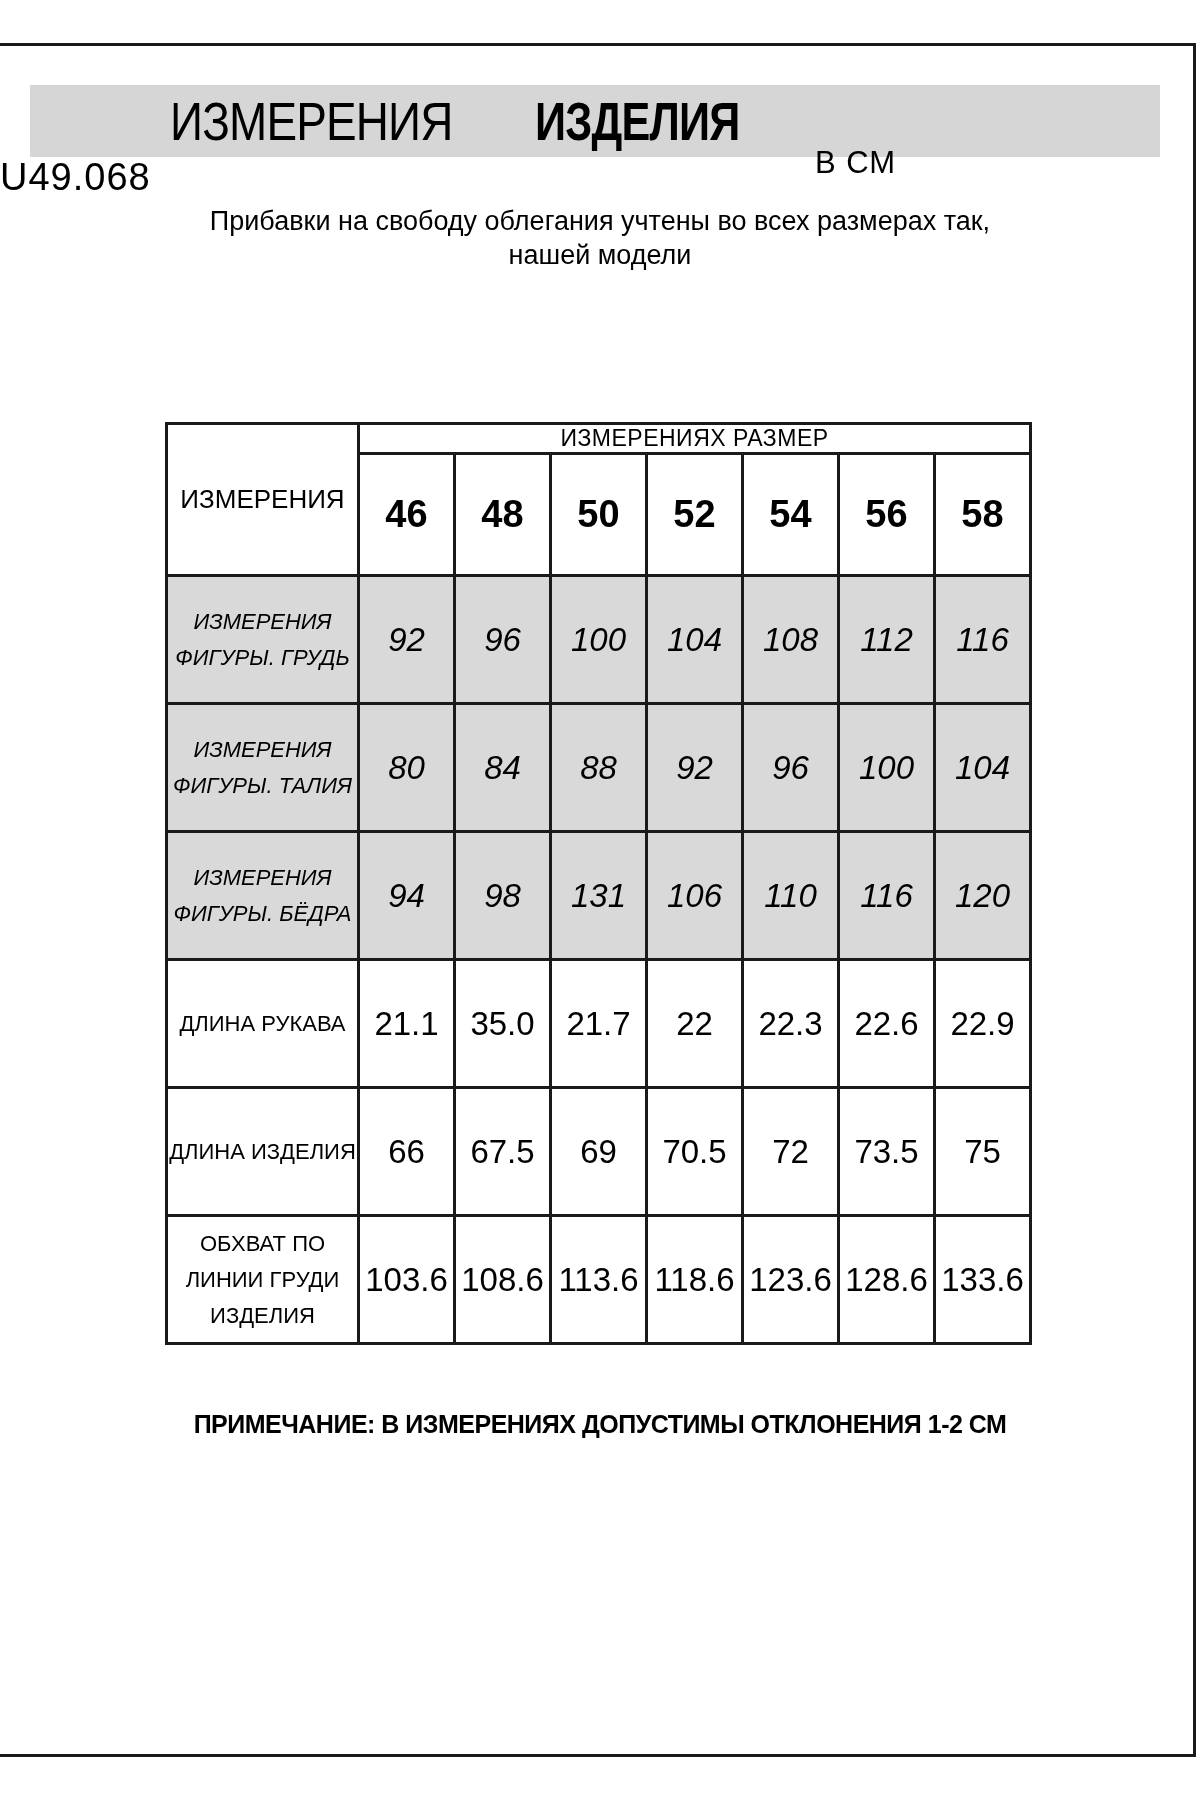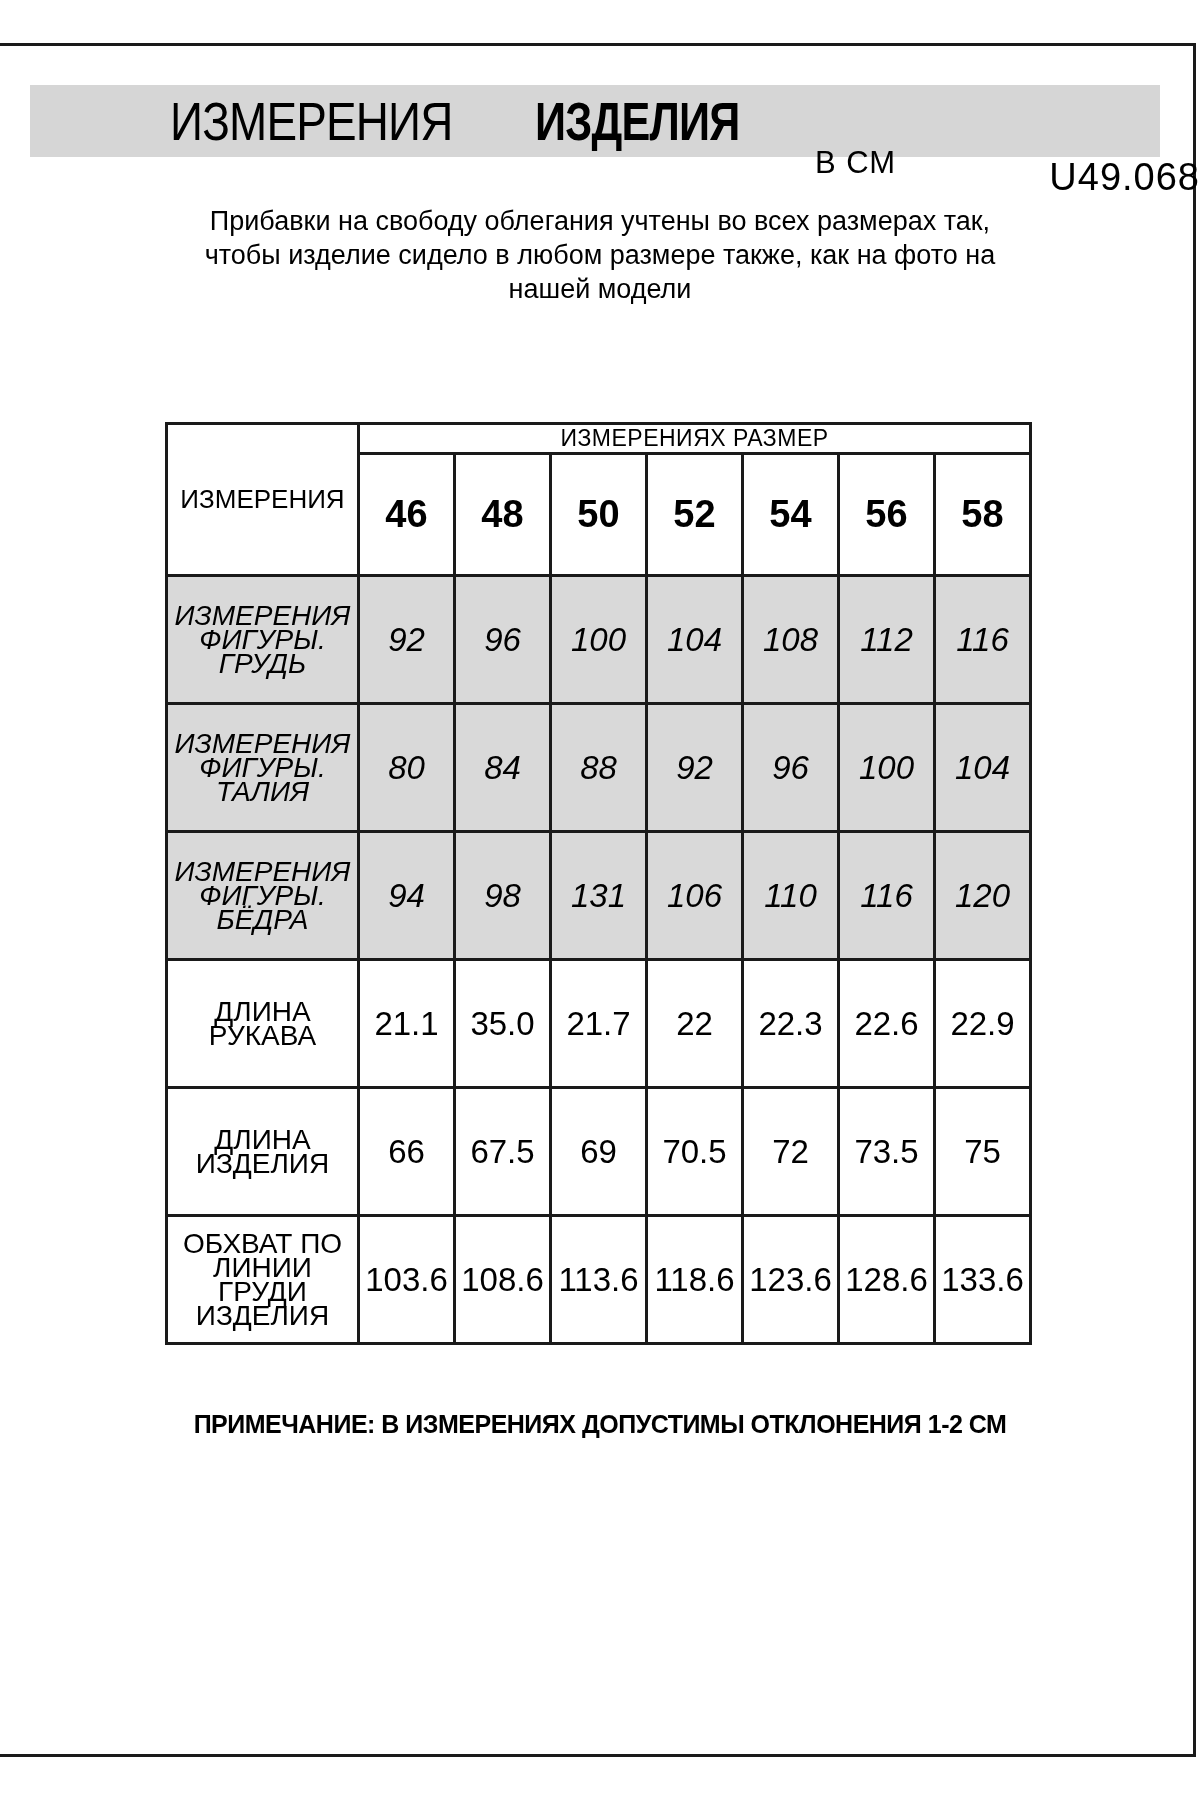--- a/index.html
+++ b/index.html
@@ -45,21 +45,21 @@
     font-size:31px;
     font-weight:500;
     letter-spacing:1px;
     white-space:nowrap;
     margin-top:39px;
   }
   .article{
     position:absolute;
     left:0; top:156px;
     width:1200px;
-    text-align:right;
+    text-align:left;
     font-size:38px;
     letter-spacing:1px;
   }
   .description{
     position:absolute;
     left:150px; top:204px;
     width:900px;
     text-align:center;
     font-size:27px;
     line-height:34px;
@@ -76,22 +76,22 @@
     vertical-align:middle;
     background:#fff;
   }
   col.c-label{width:192px;}
   col.c-size{width:96px;}
   .corner-cell{font-size:26px;font-weight:400;}
   .group-header-cell{height:30px;font-size:23px;font-weight:400;letter-spacing:0.5px;}
   .size-header-row th{height:122px;font-size:38px;font-weight:700;}
   .size-table tbody tr{height:128px;}
   .label-cell{
-    font-size:28px;
-    line-height:24px;
+    font-size:22px;
+    line-height:36px;
     padding:4px 0;
   }
   .value-cell{font-size:33px;}
   tr.row-gray .label-cell, tr.row-gray .value-cell{
     background:var(--row-gray);
     font-style:italic;
   }
   .note{
     position:absolute;
     left:0; top:1374px;
@@ -111,21 +111,20 @@
 <div class="title-bar">
   <span class="title-word w1">ИЗМЕРЕНИЯ</span>
   <span class="title-word w2">ИЗДЕЛИЯ</span>
   <span class="title-unit">В СМ</span>
 </div>
 
 <div class="article">U49.068</div>
 
 <div class="description">
   <div>Прибавки на свободу облегания учтены во всех размерах так,</div>
-  <div>чтобы изделие сидело в любом размере также, как на фото на</div>
   <div>нашей модели</div>
 </div>
 
 <table class="size-table">
   <colgroup>
     <col class="c-label">
     <col class="c-size">
       <col class="c-size">
       <col class="c-size">
       <col class="c-size">

